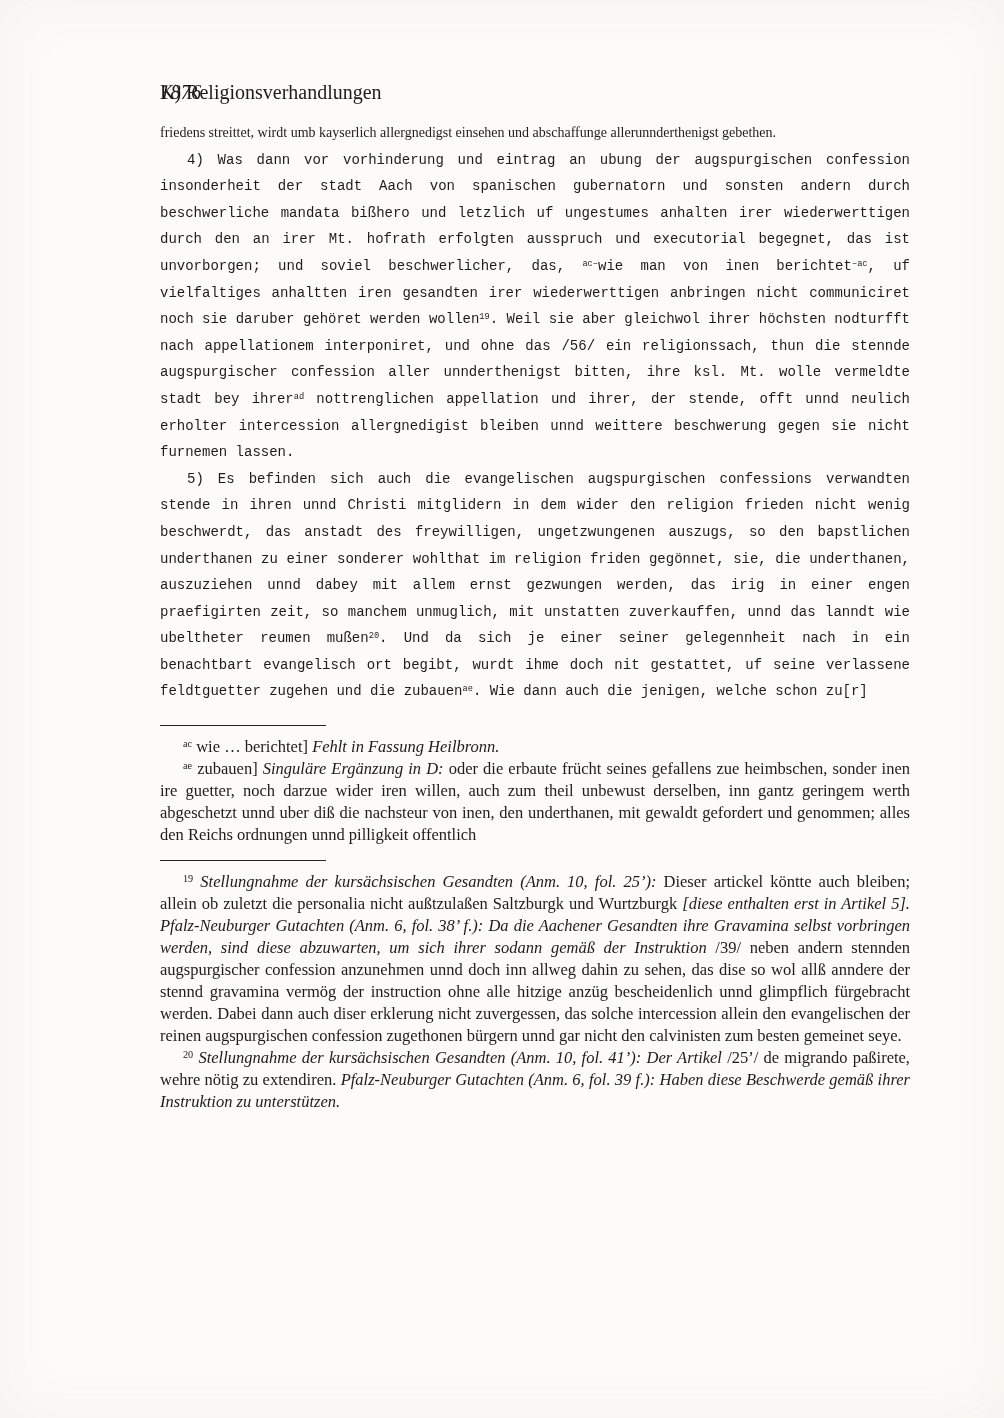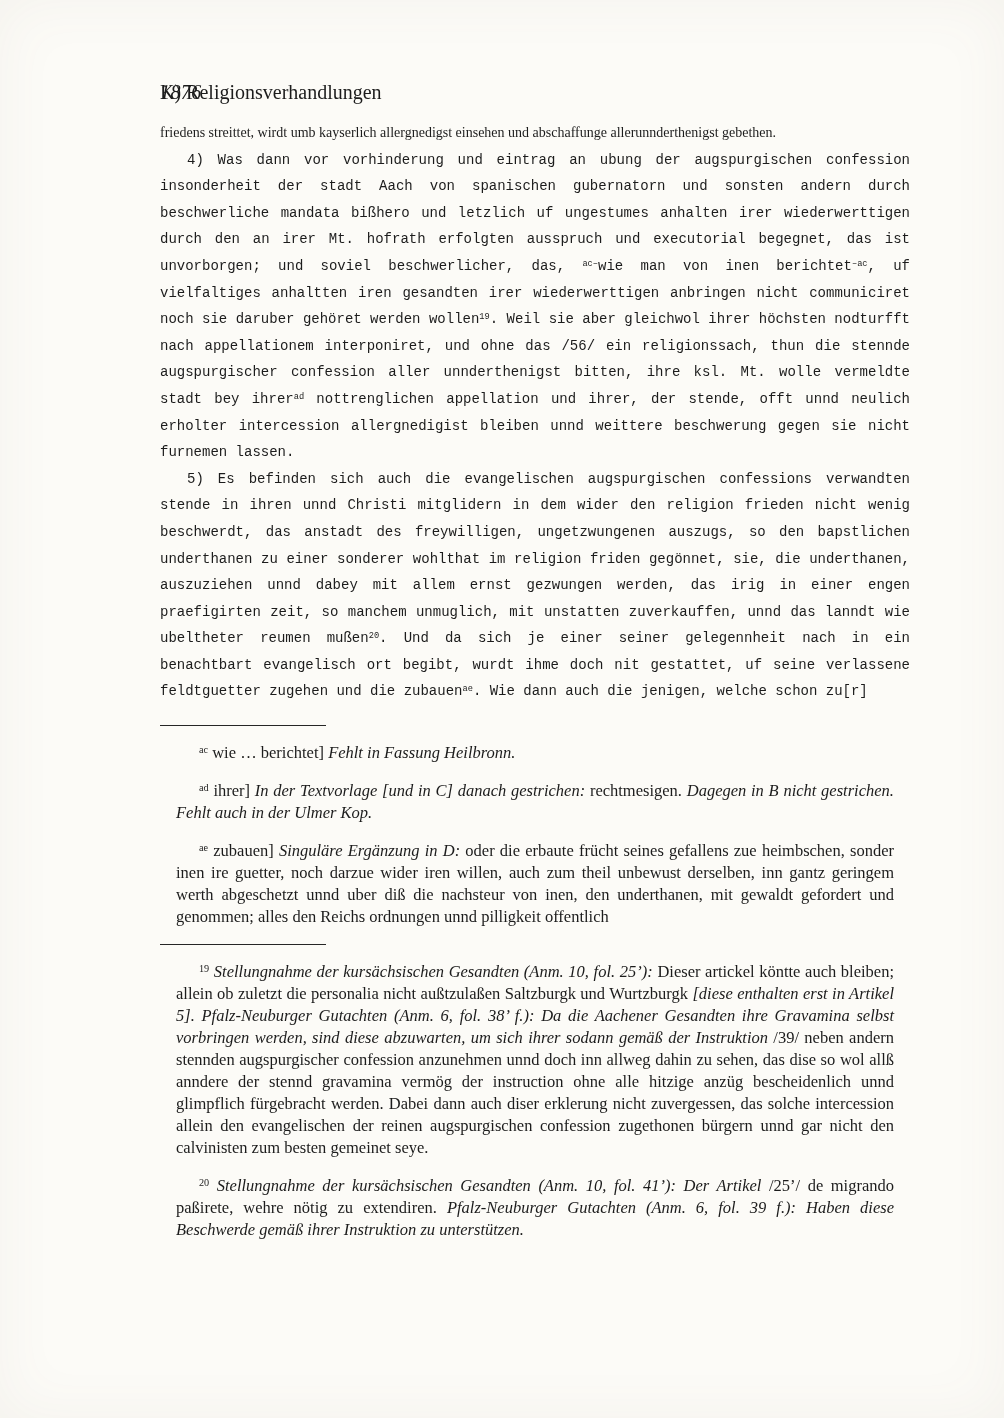--- a/index.html
+++ b/index.html
@@ -39,21 +39,21 @@
     top: -0.5em;
   }
   .rule {
     border: none;
     border-top: 1.6px solid #262626;
     width: 166px;
     margin: 20px 0 10px 0;
   }
   .rule.second { margin-top: 14px; }
   .app-note, .footnote {
-    margin: 16px;
+    margin: 0;
     font-size: 16.5px;
     line-height: 22px;
     text-align: justify;
     text-indent: 23px;
   }
 </style>
 </head>
 <body>
 
 <div class="page">
@@ -66,21 +66,20 @@
   <main>
 
     <p class="body-para"><span>friedens streittet, wirdt umb kayserlich allergnedigst einsehen und abschaffunge allerunnderthenigst gebethen.</span></p>
     <p class="body-para indent"><span>4) Was dann vor vorhinderung und eintrag an ubung der augspurgischen confession insonderheit der stadt Aach von spanischen gubernatorn und sonsten andern durch beschwerliche mandata bißhero und letzlich uf ungestumes anhalten irer wiederwerttigen durch den an irer Mt. hofrath erfolgten ausspruch und executorial begegnet, das ist unvorborgen; und soviel beschwerlicher, das, </span><sup>ac–</sup><span>wie man von inen berichtet</span><sup>–ac</sup><span>, uf vielfaltiges anhaltten iren gesandten irer wiederwerttigen anbringen nicht communiciret noch sie daruber gehöret werden wollen</span><sup>19</sup><span>. Weil sie aber gleichwol ihrer höchsten nodturfft nach appellationem interponiret, und ohne das /56/ ein religionssach, thun die stennde augspurgischer confession aller unnderthenigst bitten, ihre ksl. Mt. wolle vermeldte stadt bey ihrer</span><sup>ad</sup><span> nottrenglichen appellation und ihrer, der stende, offt unnd neulich erholter intercession allergnedigist bleiben unnd weittere beschwerung gegen sie nicht furnemen lassen.</span></p>
     <p class="body-para indent"><span>5) Es befinden sich auch die evangelischen augspurgischen confessions verwandten stende in ihren unnd Christi mitglidern in dem wider den religion frieden nicht wenig beschwerdt, das anstadt des freywilligen, ungetzwungenen auszugs, so den bapstlichen underthanen zu einer sonderer wohlthat im religion friden gegönnet, sie, die underthanen, auszuziehen unnd dabey mit allem ernst gezwungen werden, das irig in einer engen praefigirten zeit, so manchem unmuglich, mit unstatten zuverkauffen, unnd das lanndt wie ubeltheter reumen mußen</span><sup>20</sup><span>. Und da sich je einer seiner gelegennheit nach in ein benachtbart evangelisch ort begibt, wurdt ihme doch nit gestattet, uf seine verlassene feldtguetter zugehen und die zubauen</span><sup>ae</sup><span>. Wie dann auch die jenigen, welche schon zu[r]</span></p>
 
     <hr class="rule">
 
     <section class="apparatus">
       <p class="app-note"><sup>ac</sup><span> wie … berichtet] </span><i>Fehlt in Fassung Heilbronn.</i></p>
-      <p class="app-note"><sup>ad</sup><span> ihrer] </span><i>In der Textvorlage [und in C] danach gestrichen: </i><span>rechtmesigen. </span><i>Dagegen in B nicht gestrichen. Fehlt auch in der Ulmer Kop.</i></p>
       <p class="app-note"><sup>ae</sup><span> zubauen] </span><i>Singuläre Ergänzung in D: </i><span>oder die erbaute frücht seines gefallens zue heimbschen, sonder inen ire guetter, noch darzue wider iren willen, auch zum theil unbewust derselben, inn gantz geringem werth abgeschetzt unnd uber diß die nachsteur von inen, den underthanen, mit gewaldt gefordert und genommen; alles den Reichs ordnungen unnd pilligkeit offentlich</span></p>
     </section>
 
     <hr class="rule second">
 
     <section class="footnotes">
       <p class="footnote"><sup>19</sup><span> </span><i>Stellungnahme der kursächsischen Gesandten (Anm. 10, fol. 25’): </i><span>Dieser artickel köntte auch bleiben; allein ob zuletzt die personalia nicht außtzulaßen Saltzburgk und Wurtzburgk </span><i>[diese enthalten erst in Artikel 5]. Pfalz-Neuburger Gutachten (Anm. 6, fol. 38’ f.): Da die Aachener Gesandten ihre Gravamina selbst vorbringen werden, sind diese abzuwarten, um sich ihrer sodann gemäß der Instruktion </i><span>/39/ neben andern stennden augspurgischer confession anzunehmen unnd doch inn allweg dahin zu sehen, das dise so wol allß anndere der stennd gravamina vermög der instruction ohne alle hitzige anzüg bescheidenlich unnd glimpflich fürgebracht werden. Dabei dann auch diser erklerung nicht zuvergessen, das solche intercession allein den evangelischen der reinen augspurgischen confession zugethonen bürgern unnd gar nicht den calvinisten zum besten gemeinet seye.</span></p>
       <p class="footnote"><sup>20</sup><span> </span><i>Stellungnahme der kursächsischen Gesandten (Anm. 10, fol. 41’): Der Artikel </i><span>/25’/ de migrando paßirete, wehre nötig zu extendiren. </span><i>Pfalz-Neuburger Gutachten (Anm. 6, fol. 39 f.): Haben diese Beschwerde gemäß ihrer Instruktion zu unterstützen.</i></p>
     </section>
 

